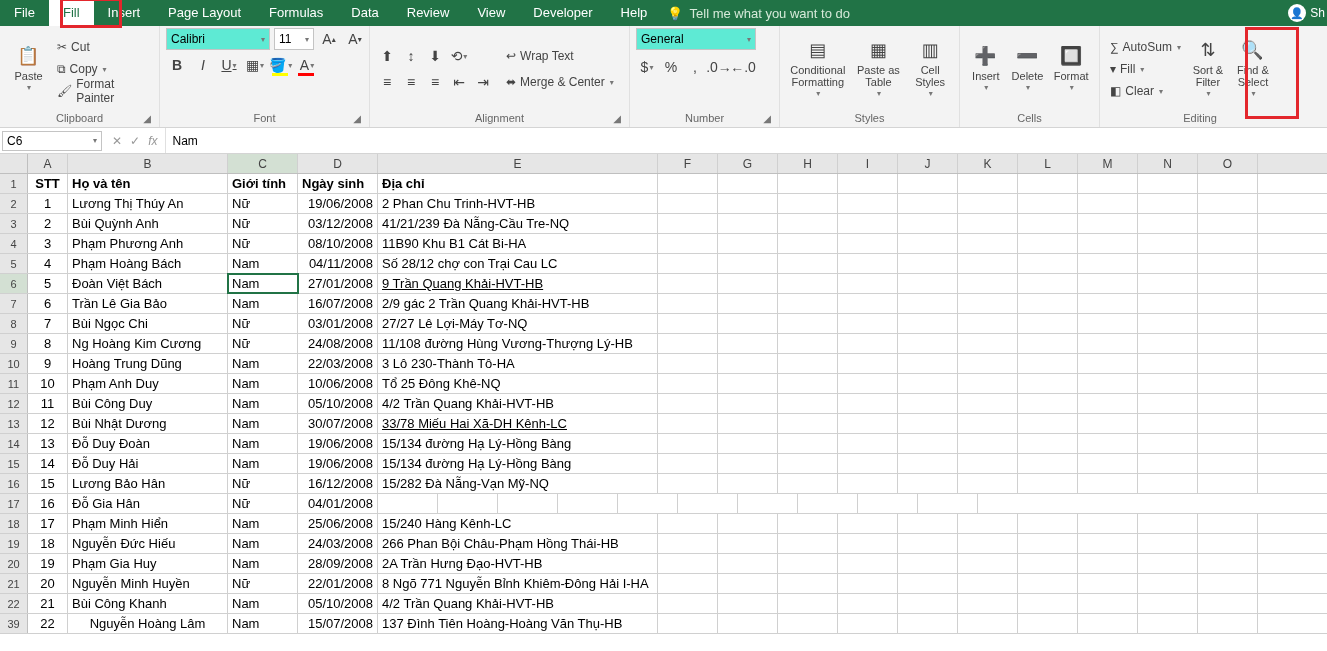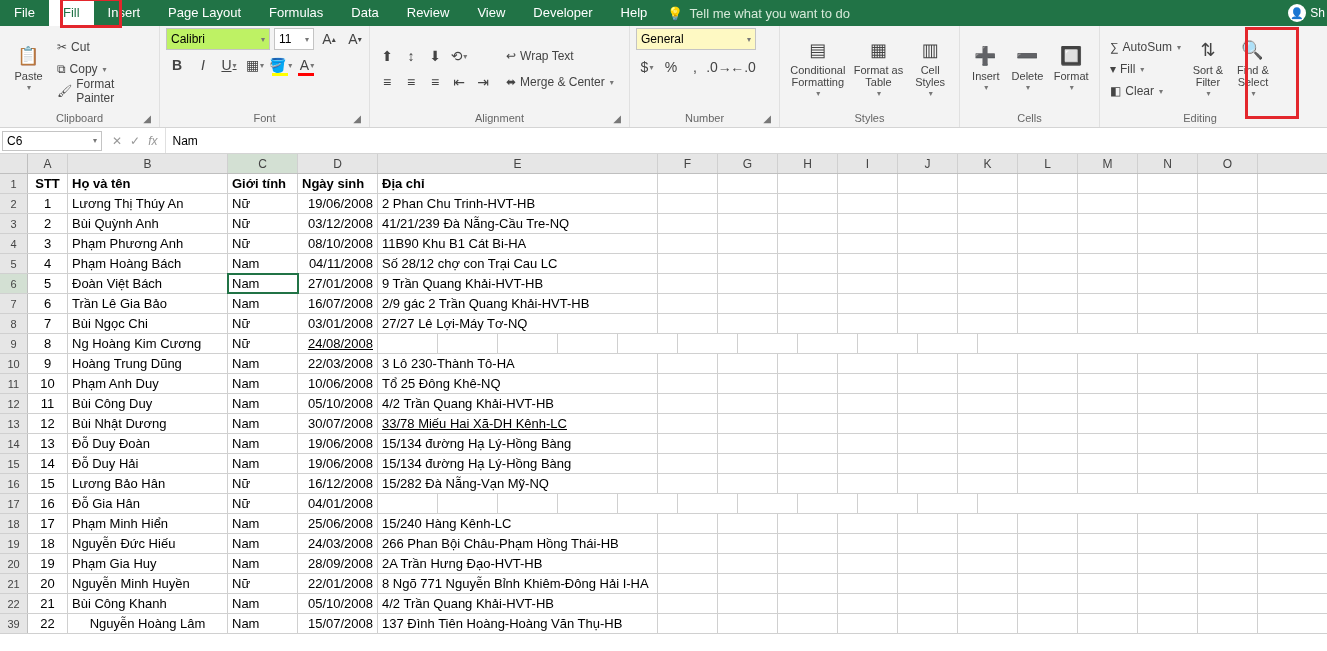--- a/index.html
+++ b/index.html
@@ -21,26 +21,26 @@
 .dlaunch { position: absolute; right: 2px; bottom: 3px; font-size: 10px; color: #777; cursor: pointer; }
 
 .big-btn { display: flex; flex-direction: column; align-items: center; justify-content: center; width: 48px; height: 68px; text-align: center; font-size: 11px; line-height: 12px; color: #444; cursor: pointer; }
 .big-btn .ic { width: 24px; height: 24px; margin-bottom: 2px; display: flex; align-items: center; justify-content: center; font-size: 18px; }
 
 .col { display: flex; flex-direction: column; }
 .small-btn { height: 22px; display: flex; align-items: center; gap: 4px; padding: 0 4px; font-size: 12px; color: #444; cursor: pointer; }
 .drop-carets { font-size: 8px; color: #777; margin-left: 1px; }
 
 .font-row1 { display: flex; gap: 4px; align-items: center; }
-.font-select { width: 104px; height: 22px; border: 1px solid #c4c4c4; background: #bef264; padding: 0 4px; display: flex; align-items: center; justify-content: space-between; font-size: 12px; }
+.font-select { width: 104px; height: 22px; border: 1px solid #c4c4c4; background: #5eead4; padding: 0 4px; display: flex; align-items: center; justify-content: space-between; font-size: 12px; }
 .size-select { width: 40px; height: 22px; border: 1px solid #c4c4c4; background: #fff; padding: 0 4px; display: flex; align-items: center; justify-content: space-between; font-size: 12px; }
 .icon-btn { width: 22px; height: 22px; display: flex; align-items: center; justify-content: center; color: #444; cursor: pointer; font-size: 14px; }
 .wide-btn { height: 22px; display: flex; align-items: center; padding: 0 4px; gap: 4px; font-size: 12px; color: #444; cursor: pointer; }
 
-.num-select { width: 120px; height: 22px; border: 1px solid #c4c4c4; background: #fef9c3; padding: 0 4px; display: flex; align-items: center; justify-content: space-between; font-size: 12px; margin-bottom: 4px; }
+.num-select { width: 120px; height: 22px; border: 1px solid #c4c4c4; background: #5eead4; padding: 0 4px; display: flex; align-items: center; justify-content: space-between; font-size: 12px; margin-bottom: 4px; }
 
 .findselect-box { position: absolute; right: 1px; top: 1px; width: 54px; height: 92px; border: 3px solid #e3262c; pointer-events: none; }
 
 
 .fbar { height: 26px; border-bottom: 1px solid #d4d4d4; display: flex; align-items: center; background: #fff; }
 .name-box { width: 100px; border: 1px solid #c4c4c4; margin: 2px; height: 20px; display: flex; align-items: center; padding: 0 4px; justify-content: space-between; font-size: 12px; }
 .fx-btns { display: flex; align-items: center; gap: 8px; color: #999; padding: 0 8px; border-right: 1px solid #e0e0e0; height: 100%; }
 .formula-input { flex: 1; padding: 0 6px; font-size: 12px; border: none; outline: none; }
 
 
@@ -192,21 +192,21 @@
 
   <div class="group" style="width:180px;">
     <div class="group-body">
       <div class="big-btn" style="width:64px">
           <span class="ic">▤</span>
           <span>Conditional Formatting</span>
           <span class="drop-carets">▾</span>
         </div>
       <div class="big-btn" style="width:54px">
           <span class="ic">▦</span>
-          <span>Format as Table</span>
+          <span>Paste as Table</span>
           <span class="drop-carets">▾</span>
         </div>
       <div class="big-btn" style="width:46px">
           <span class="ic">▥</span>
           <span>Cell Styles</span>
           <span class="drop-carets">▾</span>
         </div>
     </div>
     <div class="group-label"><span>Styles</span></div>
   </div>
@@ -392,21 +392,21 @@
         <div class="cell" style="width: 60px;"></div>
         <div class="cell" style="width: 60px;"></div>
         <div class="cell" style="width: 60px;"></div>
       </div>
       <div class="row">
         <div class="rh sel">6</div>
         <div class="cell center" style="width: 40px;">5</div>
         <div class="cell" style="width: 160px;">Đoàn Việt Bách</div>
         <div class="cell active" style="width: 70px;">Nam</div>
         <div class="cell right" style="width: 80px;">27/01/2008</div>
-        <div class="cell" style="width: 280px;">9 Trần Quang Khải-HVT-HB</div>
+        <div class="cell" style="width: 280px; text-decoration: underline;">9 Trần Quang Khải-HVT-HB</div>
         <div class="cell" style="width: 60px;"></div>
         <div class="cell" style="width: 60px;"></div>
         <div class="cell" style="width: 60px;"></div>
         <div class="cell" style="width: 60px;"></div>
         <div class="cell" style="width: 60px;"></div>
         <div class="cell" style="width: 60px;"></div>
         <div class="cell" style="width: 60px;"></div>
         <div class="cell" style="width: 60px;"></div>
         <div class="cell" style="width: 60px;"></div>
         <div class="cell" style="width: 60px;"></div>
@@ -445,21 +445,22 @@
         <div class="cell" style="width: 60px;"></div>
         <div class="cell" style="width: 60px;"></div>
         <div class="cell" style="width: 60px;"></div>
         <div class="cell" style="width: 60px;"></div>
       </div>
       <div class="row">
         <div class="rh">9</div>
         <div class="cell center" style="width: 40px;">8</div>
         <div class="cell" style="width: 160px;">Ng Hoàng Kim Cương</div>
         <div class="cell" style="width: 70px;">Nữ</div>
-        <div class="cell right" style="width: 80px; text-decoration: underline;">24/08/2008</div>
+        <div class="cell right" style="width: 80px;">24/08/2008</div>
+        <div class="cell" style="width: 280px;">11/108 đường Hùng Vương-Thượng Lý-HB</div>
         <div class="cell" style="width: 60px;"></div>
         <div class="cell" style="width: 60px;"></div>
         <div class="cell" style="width: 60px;"></div>
         <div class="cell" style="width: 60px;"></div>
         <div class="cell" style="width: 60px;"></div>
         <div class="cell" style="width: 60px;"></div>
         <div class="cell" style="width: 60px;"></div>
         <div class="cell" style="width: 60px;"></div>
         <div class="cell" style="width: 60px;"></div>
         <div class="cell" style="width: 60px;"></div>

